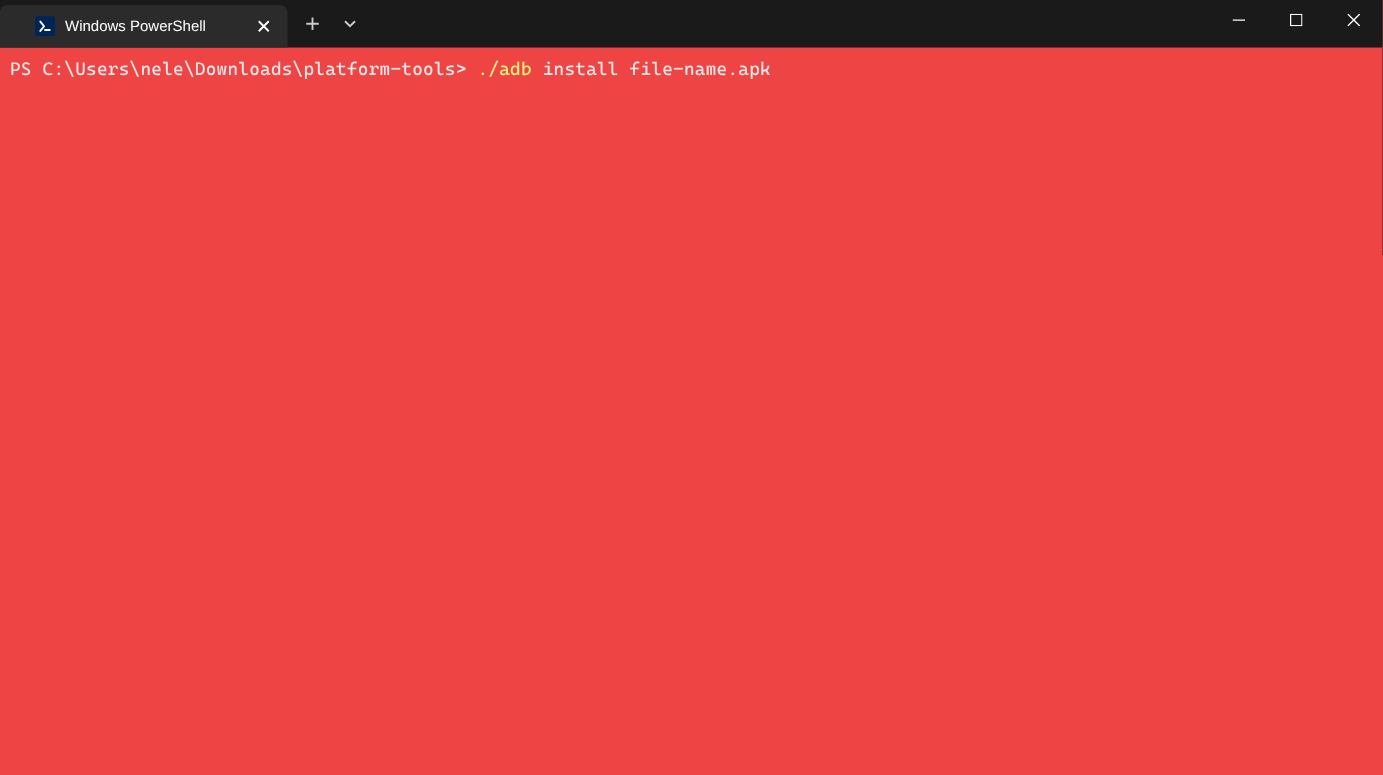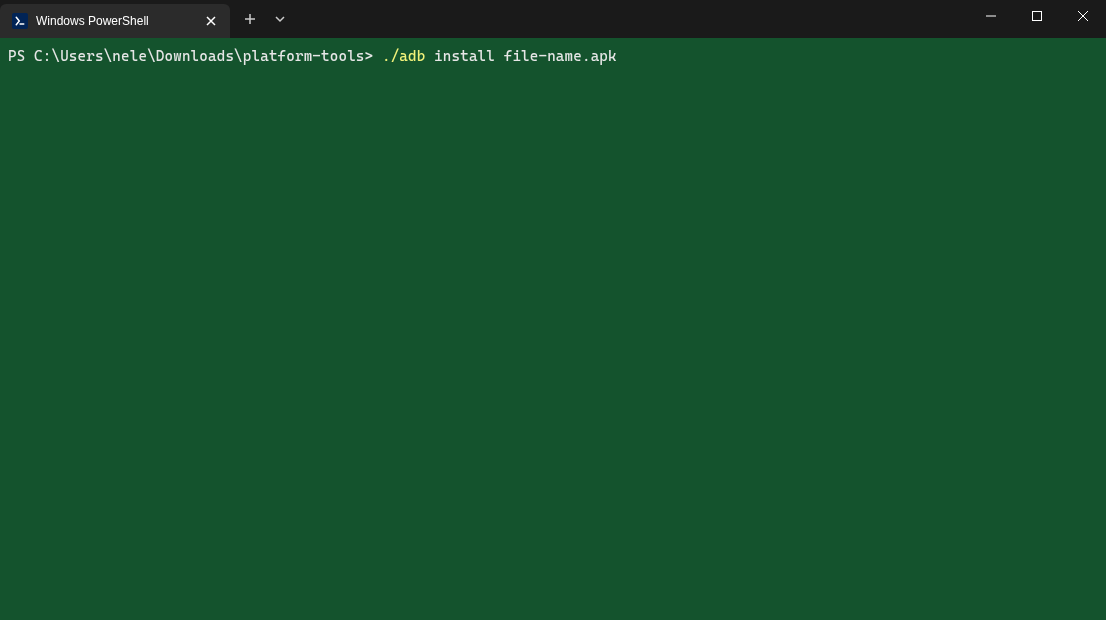--- a/index.html
+++ b/index.html
@@ -24,21 +24,21 @@
     .tabs-area {
       display: flex;
       align-items: center;
       height: 100%;
     }
     .tab {
       display: flex;
       align-items: center;
       height: 34px;
       background: #2b2b2b;
-      padding: 0 10px 0 12px;
+      padding: 0 10px 0 28px;
       gap: 8px;
       margin-top: 4px;
       border-top-left-radius: 6px;
       border-top-right-radius: 6px;
       min-width: 230px;
       position: relative;
     }
     .tab-icon {
       width: 16px;
       height: 16px;
@@ -118,21 +118,21 @@
       cursor: pointer;
     }
     .win-ctrl svg {
       width: 10px;
       height: 10px;
       stroke: #ffffff;
       stroke-width: 1;
       fill: none;
     }
     .terminal {
-      background: #14532d;
+      background: #ef4444;
       padding: 8px 8px;
       font-family: 'Cascadia Mono', 'Consolas', monospace;
       font-size: 14.5px;
       color: #cccccc;
       line-height: 1.4;
       height: calc(100% - 38px);
       letter-spacing: 0.2px;
     }
     .prompt-line {
       white-space: pre;

